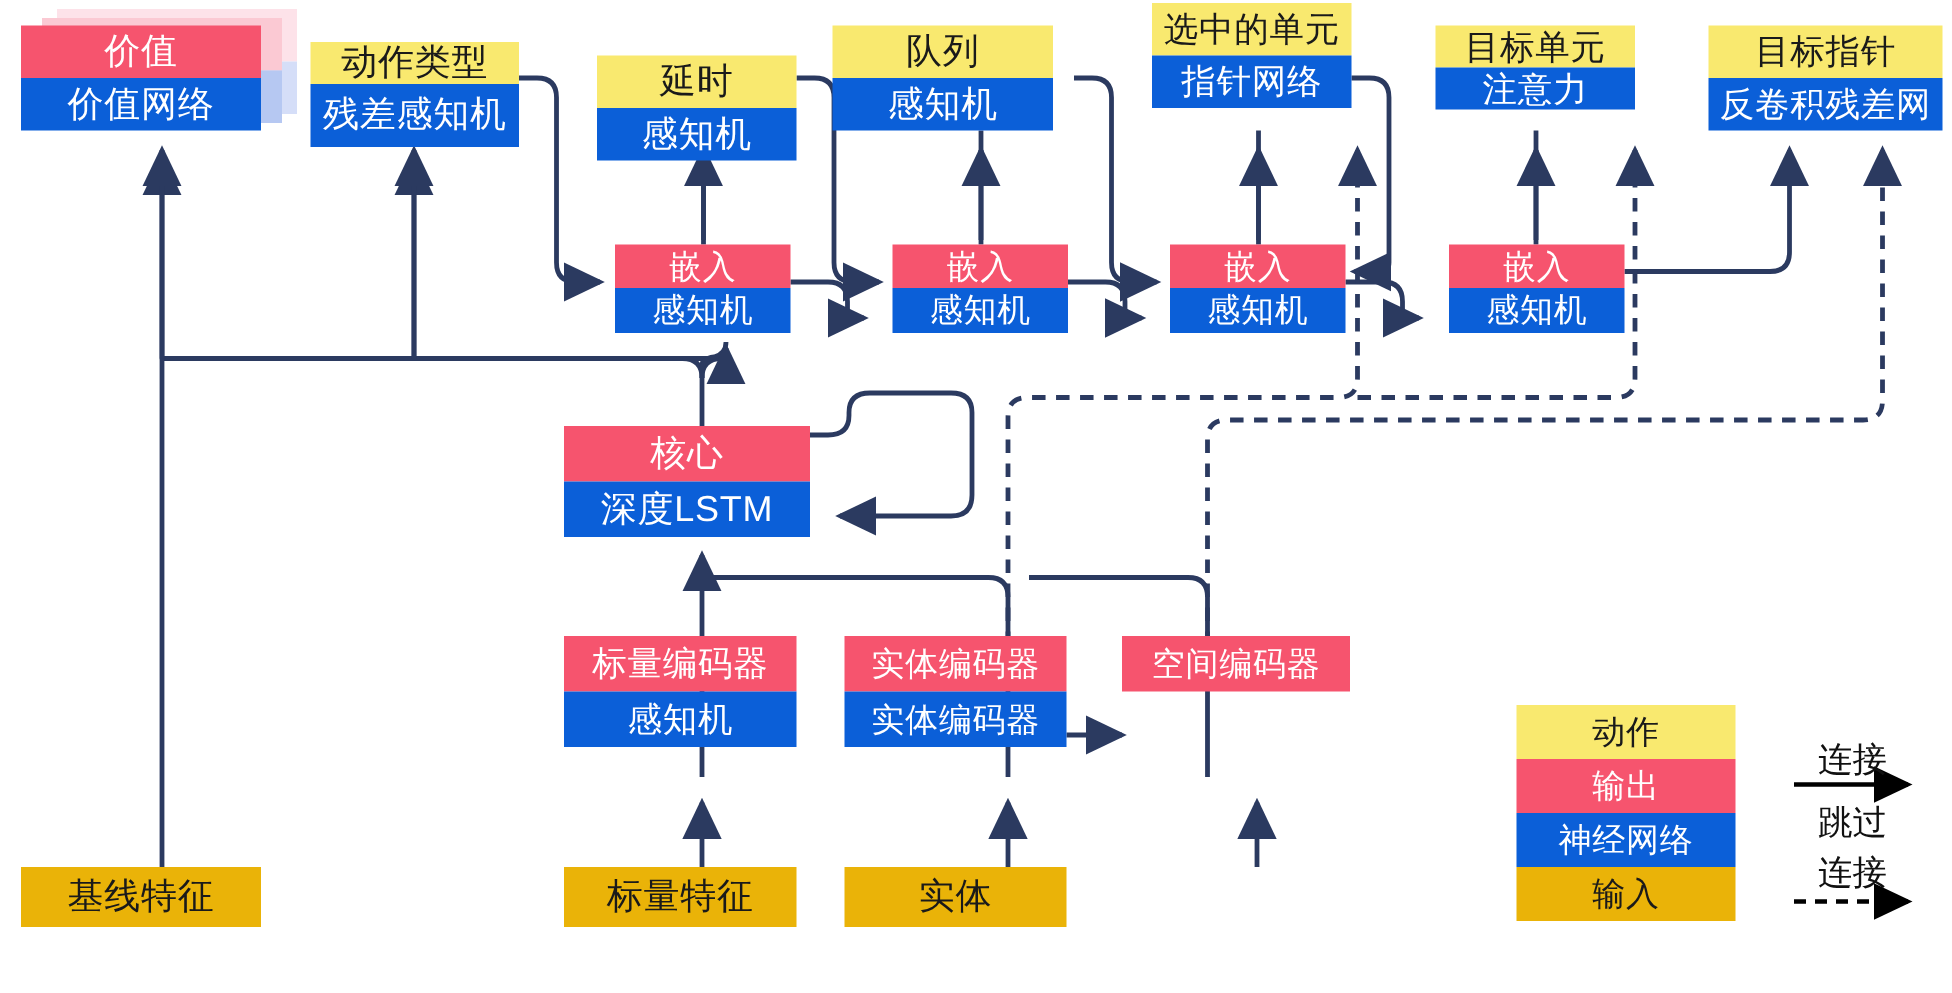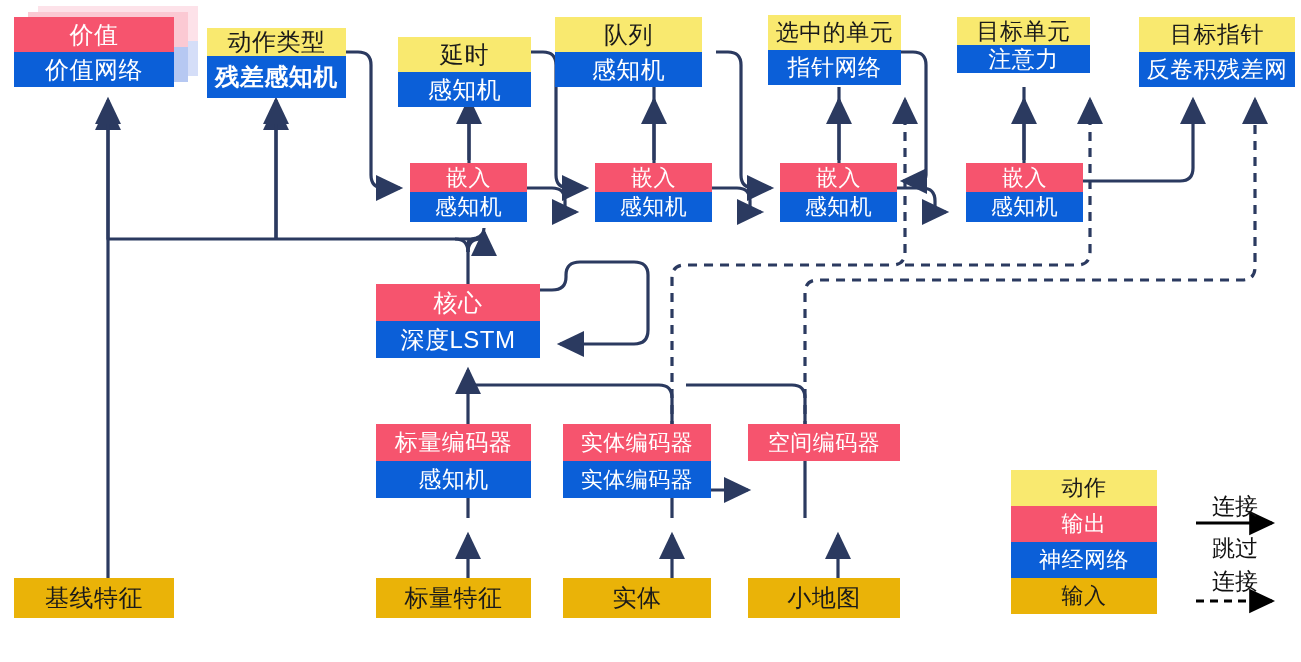--- a/index.html
+++ b/index.html
@@ -123,34 +123,34 @@
     <div class="band output" style="height:35px;"></div>
     <div class="band net" style="height:35px;"></div>
   </div>
   <div class="node" style="left:14px;top:17px;width:160px;height:70px;">
     <div class="band output" style="height:35px;font-size:24px;">价值</div>
     <div class="band net" style="height:35px;font-size:24px;">价值网络</div>
   </div>
 
   <div class="node" style="left:207px;top:28px;width:139px;height:70px;">
     <div class="band action" style="height:35px;font-size:24px;">动作类型</div>
-    <div class="band net" style="height:51px;font-size:24px;font-weight:bold;">残差感知机</div>
+    <div class="band net" style="height:51px;font-size:24px;">残差感知机</div>
   </div>
 
   <div class="node" style="left:398px;top:17px;width:133px;height:70px;margin-top:20px;">
     <div class="band action" style="height:35px;font-size:24px;">延时</div>
     <div class="band net" style="height:35px;font-size:24px;">感知机</div>
   </div>
 
   <div class="node" style="left:555px;top:17px;width:147px;height:70px;">
     <div class="band action" style="height:35px;font-size:24px;">队列</div>
     <div class="band net" style="height:35px;font-size:24px;">感知机</div>
   </div>
 
-  <div class="node" style="left:768px;top:15px;width:133px;height:70px;">
+  <div class="node" style="left:768px;top:2px;width:133px;height:70px;">
     <div class="band action" style="height:35px;font-size:23px;">选中的单元</div>
     <div class="band net" style="height:35px;font-size:23px;">指针网络</div>
   </div>
 
   <div class="node" style="left:957px;top:17px;width:133px;height:56px;">
     <div class="band action" style="height:35px;font-size:23px;">目标单元</div>
     <div class="band net" style="height:35px;font-size:23px;">注意力</div>
   </div>
 
   <div class="node" style="left:1139px;top:17px;width:156px;height:70px;">
@@ -202,23 +202,20 @@
   </div>
 
   <div class="node" style="left:376px;top:578px;width:155px;height:40px;">
     <div class="band input" style="height:40px;font-size:24px;">标量特征</div>
   </div>
 
   <div class="node" style="left:563px;top:578px;width:148px;height:40px;">
     <div class="band input" style="height:40px;font-size:24px;">实体</div>
   </div>
 
-  <div class="node" style="left:748px;top:578px;width:152px;height:40px;">
-    <div class="band input" style="height:40px;font-size:24px;">小地图</div>
-  </div>
 
   <div class="legend" style="left:1011px;top:470px;width:158px;height:144px;">
     <div class="node" style="position:relative;left:0;top:0;width:146px;height:144px;">
       <div class="band action" style="height:36px;font-size:22px;">动作</div>
       <div class="band output" style="height:36px;font-size:22px;">输出</div>
       <div class="band net" style="height:36px;font-size:22px;">神经网络</div>
       <div class="band input" style="height:36px;font-size:22px;">输入</div>
     </div>
   </div>
 

